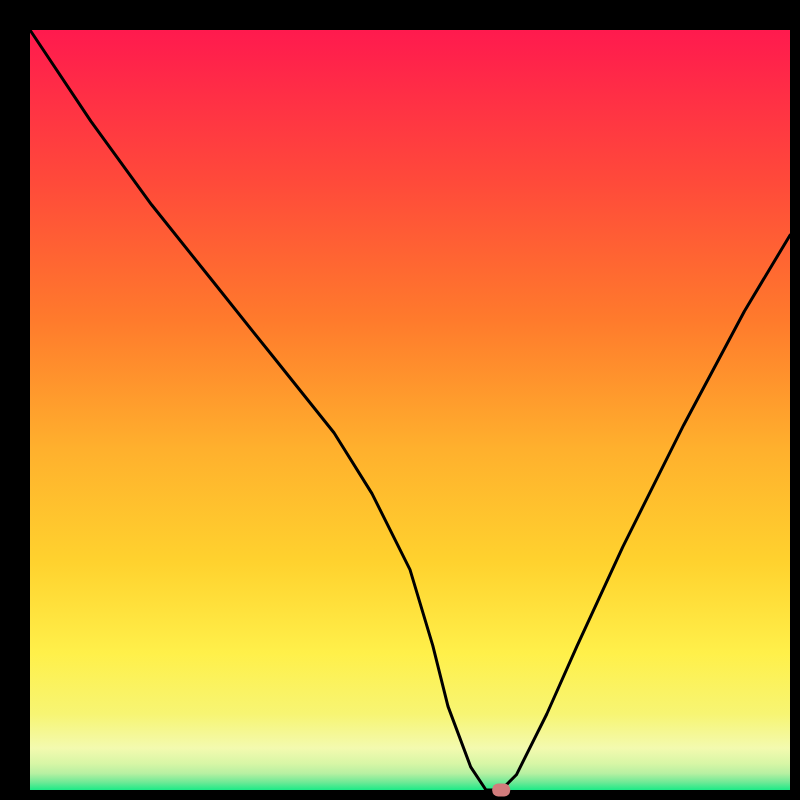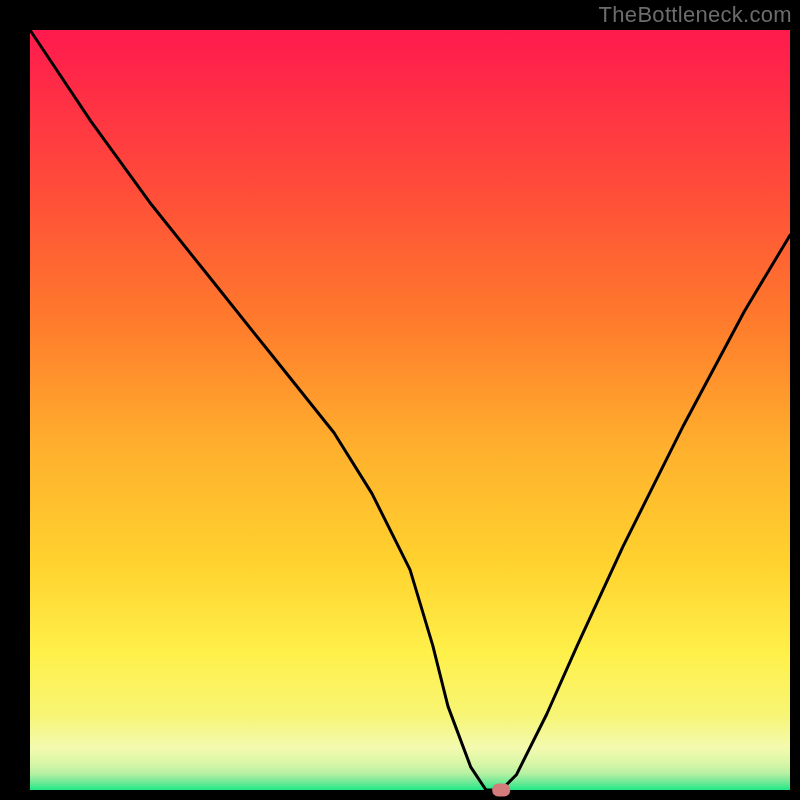--- a/index.html
+++ b/index.html
@@ -30,21 +30,20 @@
   svg {
     position: absolute;
     left: 0;
     top: 0;
   }
 </style>
 </head>
 <body>
 
 <div class="outer">
-  <div class="watermark">TheBottleneck.com</div>
 
   <svg id="plot" width="800" height="800" viewBox="0 0 800 800">
       <rect x="0" y="0" width="800" height="800" fill="#000"></rect>
       <defs>
         <linearGradient id="bgGrad" x1="0" y1="0" x2="0" y2="1">
           <stop offset="0%" stop-color="#ff1a4e"></stop>
           <stop offset="20%" stop-color="#ff4a3a"></stop>
           <stop offset="38%" stop-color="#ff7a2c"></stop>
           <stop offset="55.00000000000001%" stop-color="#ffb02d"></stop>
           <stop offset="70%" stop-color="#ffd22e"></stop>

